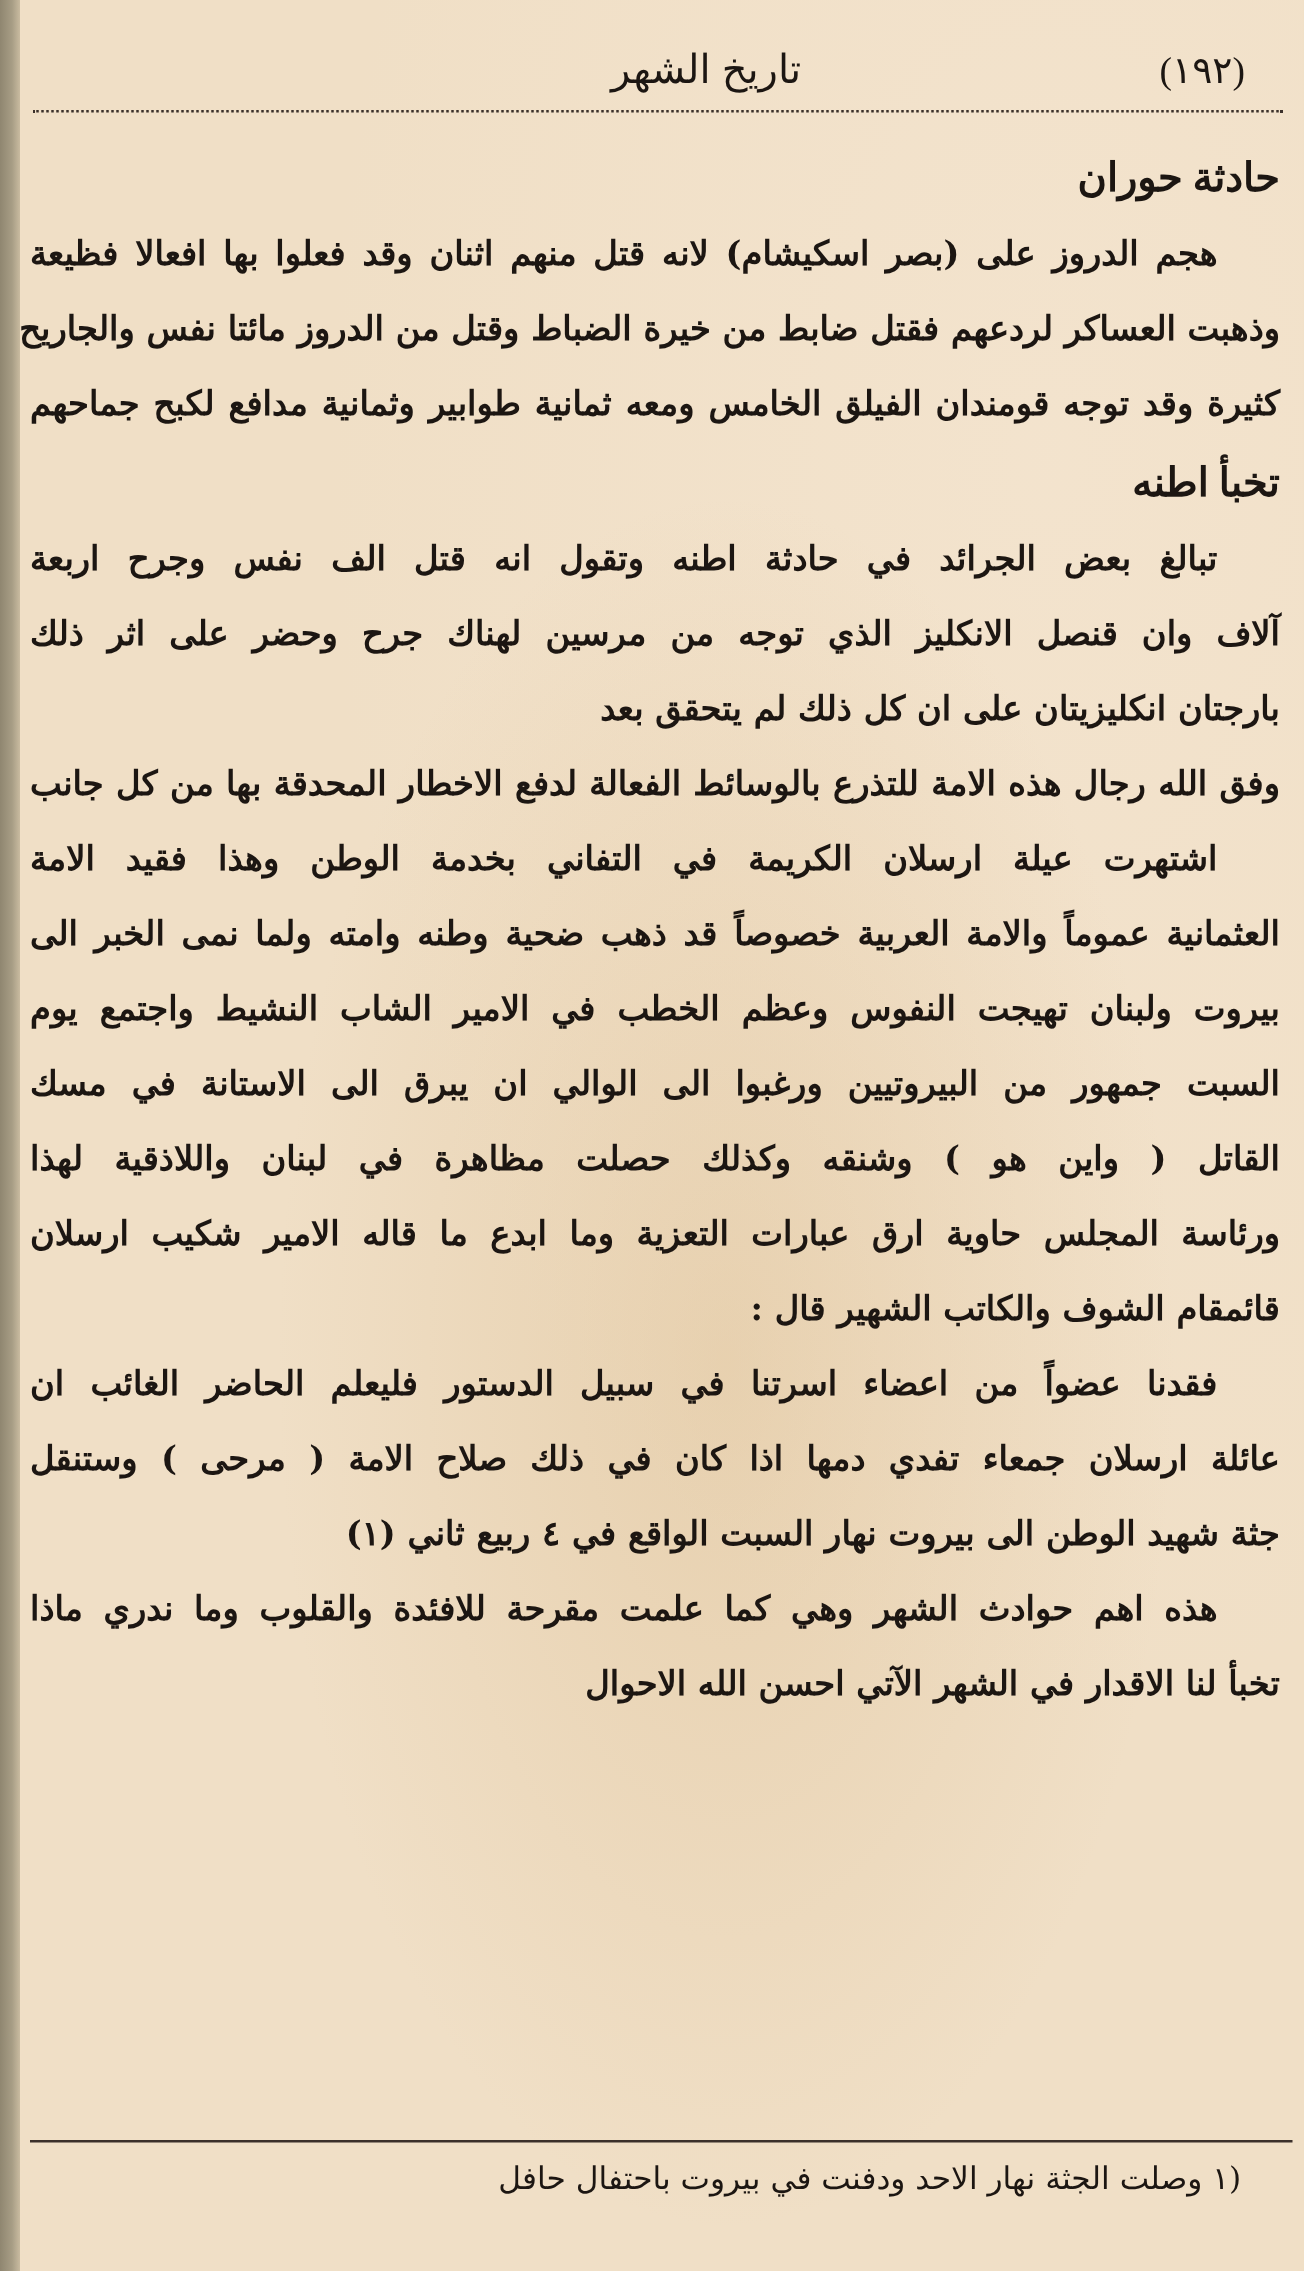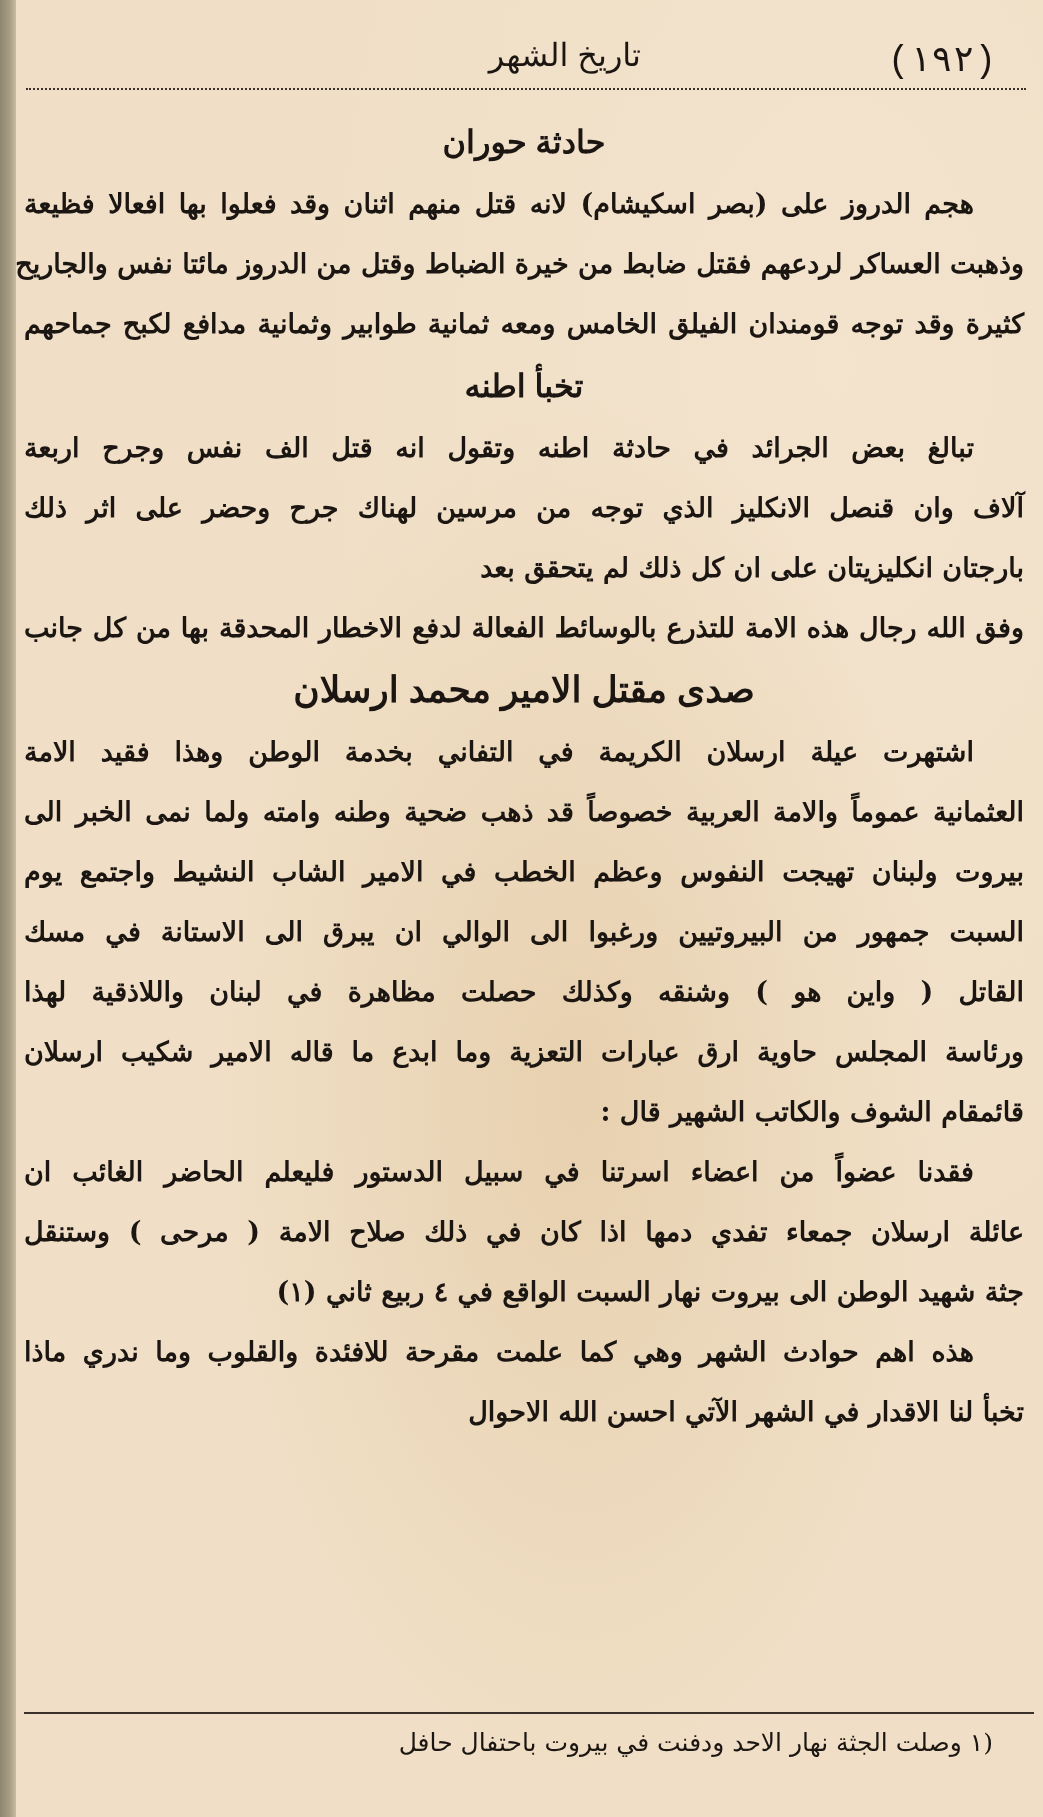--- a/index.html
+++ b/index.html
@@ -35,22 +35,22 @@
       top: 28px;
       left: 10px;
       width: 1010px;
       height: 64px;
       direction: rtl;
     }
     .page-number {
       position: absolute;
       right: 40px;
       top: 10px;
-      font-family: Liberation Mono, monospace;
-      font-size: 36px;
+      font-family: Liberation Serif, serif;
+      font-size: 30px;
     }
     .running-title {
       position: absolute;
       right: 395px;
       top: 8px;
       font-family: Liberation Sans, sans-serif;
       font-size: 32px;
     }
     .header-rule {
       position: absolute;
@@ -61,22 +61,22 @@
     }
     .content {
       position: absolute;
       top: 110px;
       left: 8px;
       width: 1000px;
       direction: rtl;
       text-align: justify;
     }
     .heading {
-      text-align: center;
-      font-family: Liberation Sans, sans-serif;
+      text-align: right;
+      font-family: Liberation Serif, serif;
       font-weight: bold;
       font-size: 32px;
       line-height: 64px;
       margin: 0;
     }
     .heading.large { font-size: 36px; }
     .line {
       font-family: "DejaVu Serif", serif;
       font-weight: bold;
       font-size: 27px;
@@ -122,21 +122,20 @@
     <div class="line indent">هجم الدروز على (بصر اسكيشام) لانه قتل منهم اثنان وقد فعلوا بها افعالا فظيعة</div>
     <div class="line">وذهبت العساكر لردعهم فقتل ضابط من خيرة الضباط وقتل من الدروز مائتا نفس والجاريح</div>
     <div class="line">كثيرة وقد توجه قومندان الفيلق الخامس ومعه ثمانية طوابير وثمانية مدافع لكبح جماحهم</div>
 
     <h2 class="heading">تخبأ اطنه</h2>
     <div class="line indent">تبالغ بعض الجرائد في حادثة اطنه وتقول انه قتل الف نفس وجرح اربعة</div>
     <div class="line">آلاف وان قنصل الانكليز الذي توجه من مرسين لهناك جرح وحضر على اثر ذلك</div>
     <div class="line last">بارجتان انكليزيتان على ان كل ذلك لم يتحقق بعد</div>
     <div class="line">وفق الله رجال هذه الامة للتذرع بالوسائط الفعالة لدفع الاخطار المحدقة بها من كل جانب</div>
 
-    <h2 class="heading large">صدى مقتل الامير محمد ارسلان</h2>
     <div class="line indent">اشتهرت عيلة ارسلان الكريمة في التفاني بخدمة الوطن وهذا فقيد الامة</div>
     <div class="line">العثمانية عموماً والامة العربية خصوصاً قد ذهب ضحية وطنه وامته ولما نمى الخبر الى</div>
     <div class="line">بيروت ولبنان تهيجت النفوس وعظم الخطب في الامير الشاب النشيط واجتمع يوم</div>
     <div class="line">السبت جمهور من البيروتيين ورغبوا الى الوالي ان يبرق الى الاستانة في مسك</div>
     <div class="line">القاتل ( واين هو ) وشنقه وكذلك حصلت مظاهرة في لبنان واللاذقية لهذا</div>
     <div class="line">ورئاسة المجلس حاوية ارق عبارات التعزية وما ابدع ما قاله الامير شكيب ارسلان</div>
     <div class="line last">قائمقام الشوف والكاتب الشهير قال :</div>
     <div class="line indent">فقدنا عضواً من اعضاء اسرتنا في سبيل الدستور فليعلم الحاضر الغائب ان</div>
     <div class="line">عائلة ارسلان جمعاء تفدي دمها اذا كان في ذلك صلاح الامة ( مرحى ) وستنقل</div>
     <div class="line last">جثة شهيد الوطن الى بيروت نهار السبت الواقع في ٤ ربيع ثاني (١)</div>

